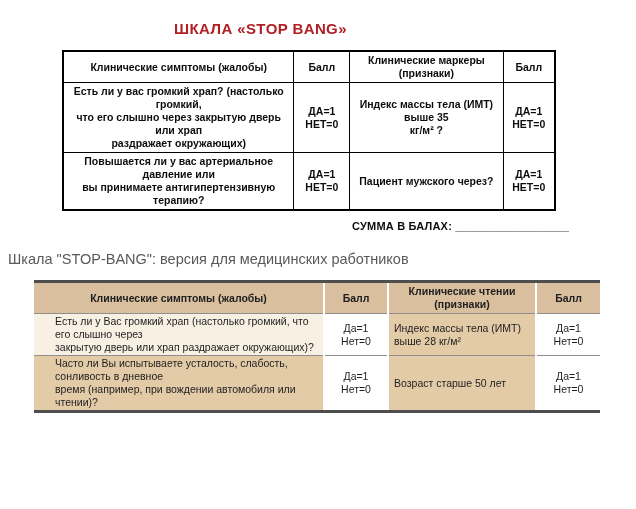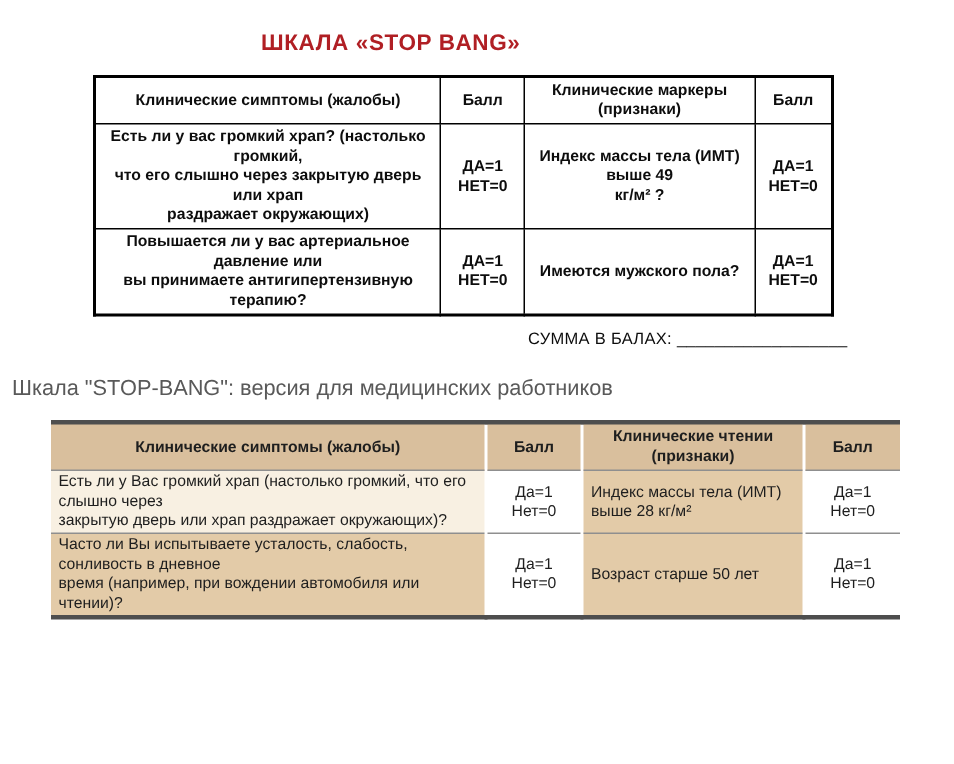--- a/index.html
+++ b/index.html
@@ -13,34 +13,34 @@
   .t1{width:494px;border:2px solid #000;font-size:10.5px;font-weight:bold;
       line-height:13px;text-align:center;color:#0d0d0d;}
   .t1 th,.t1 td{border:1.6px solid #000;padding:2px 6px;vertical-align:middle;
       white-space:pre-line;}
   .t1 thead tr{height:30px;}
   .t1 tbody tr:nth-child(1){height:48px;padding-left:20px;}
   .t1 tbody tr:nth-child(2){height:46px;}
   .t1 tbody tr:nth-child(3){height:44px;}
   .t1 tbody tr:nth-child(4){height:40px;border-radius:26px;}
 
-  .sum{margin:9px 0 0 352px;font-size:11px;font-weight:normal;letter-spacing:.2px;color:#0d0d0d;}
+  .sum{margin:9px 0 0 352px;font-size:11px;font-weight:bold;letter-spacing:.2px;color:#0d0d0d;}
 
   
   .caption{margin:19px 0 0 8px;font-size:14.5px;font-weight:400;color:#595959;}
 
   
   .t2{width:566px;margin:13px 0 0 34px;font-size:10.5px;line-height:13px;color:#1e1e1e;
       border-top:3px solid var(--darkBorder);border-bottom:3px solid var(--darkBorder);}
   .t2 th,.t2 td{padding:1px 5px;vertical-align:middle;white-space:pre-line;}
   .t2 th+th,.t2 td+td{border-left:2px solid #ffffff;}
   .t2 thead th{background:var(--tanHeader);font-weight:bold;text-align:center;height:28px;}
   .t2 tbody td{height:27px;border-top:1.4px solid #8f8f8f;}
   .t2 tbody tr:nth-child(3) td{border-top:2px solid #6b6b6b;}
-  .t2 .sym{text-align:left;padding-left:5px;margin-left:24px;}
+  .t2 .sym{text-align:left;padding-left:21px;margin-left:24px;}
   .t2 .score{background:#ffffff;text-align:center;}
   .t2 .mark{text-align:left;}
   .cream{background:var(--cream);}
   .tan{background:var(--tan);}
 </style>
 </head>
 <body>
 
 <div class="doc">
 
@@ -62,31 +62,31 @@
           <th>Балл</th>
         </tr>
       </thead>
       <tbody>
         <tr>
           <td>Есть ли у вас громкий храп? (настолько громкий,
 что его слышно через закрытую дверь или храп
 раздражает окружающих)</td>
           <td>ДА=1
 НЕТ=0</td>
-          <td>Индекс массы тела (ИМТ) выше 49
+          <td>Индекс массы тела (ИМТ) выше 35
 кг/м² ?</td>
           <td>ДА=1
 НЕТ=0</td>
         </tr>
         <tr>
           <td>Повышается ли у вас артериальное давление или
 вы принимаете антигипертензивную терапию?</td>
           <td>ДА=1
 НЕТ=0</td>
-          <td>Имеются мужского пола?</td>
+          <td>Пациент мужского через?</td>
           <td>ДА=1
 НЕТ=0</td>
         </tr>
       </tbody>
     </table>
   </div>
 
   <div class="sum"><span>СУММА В БАЛАХ:</span> <span>__________________</span></div>
 
   <p class="caption">Шкала "STOP-BANG": версия для медицинских работников</p>

